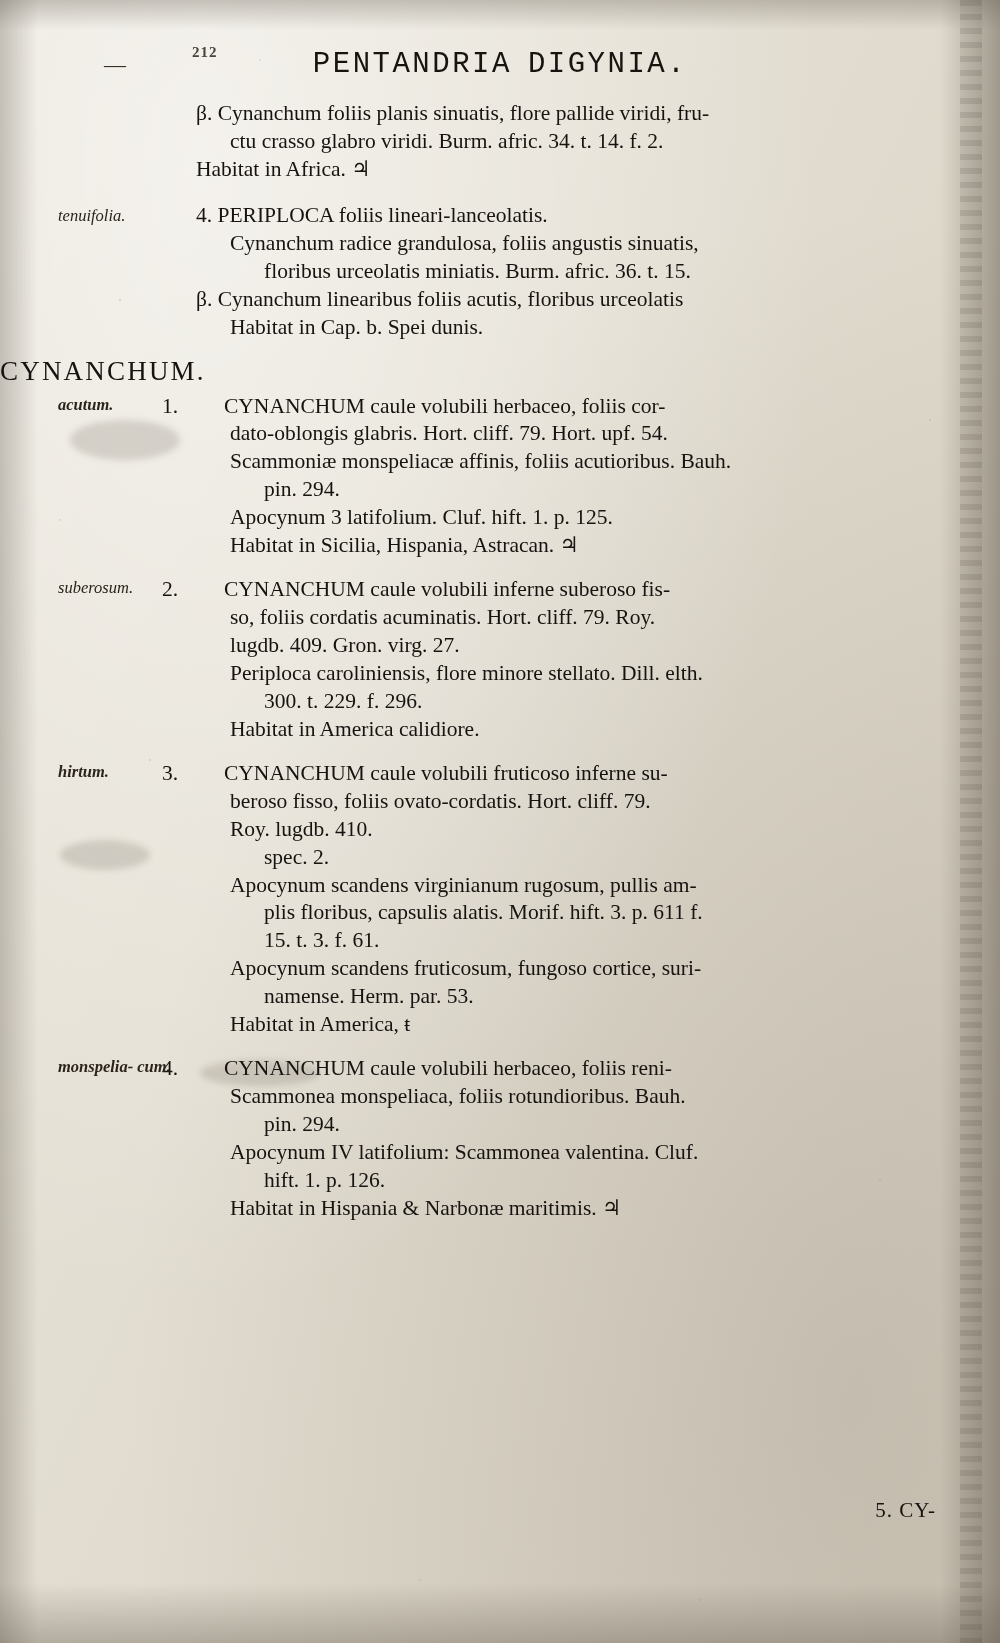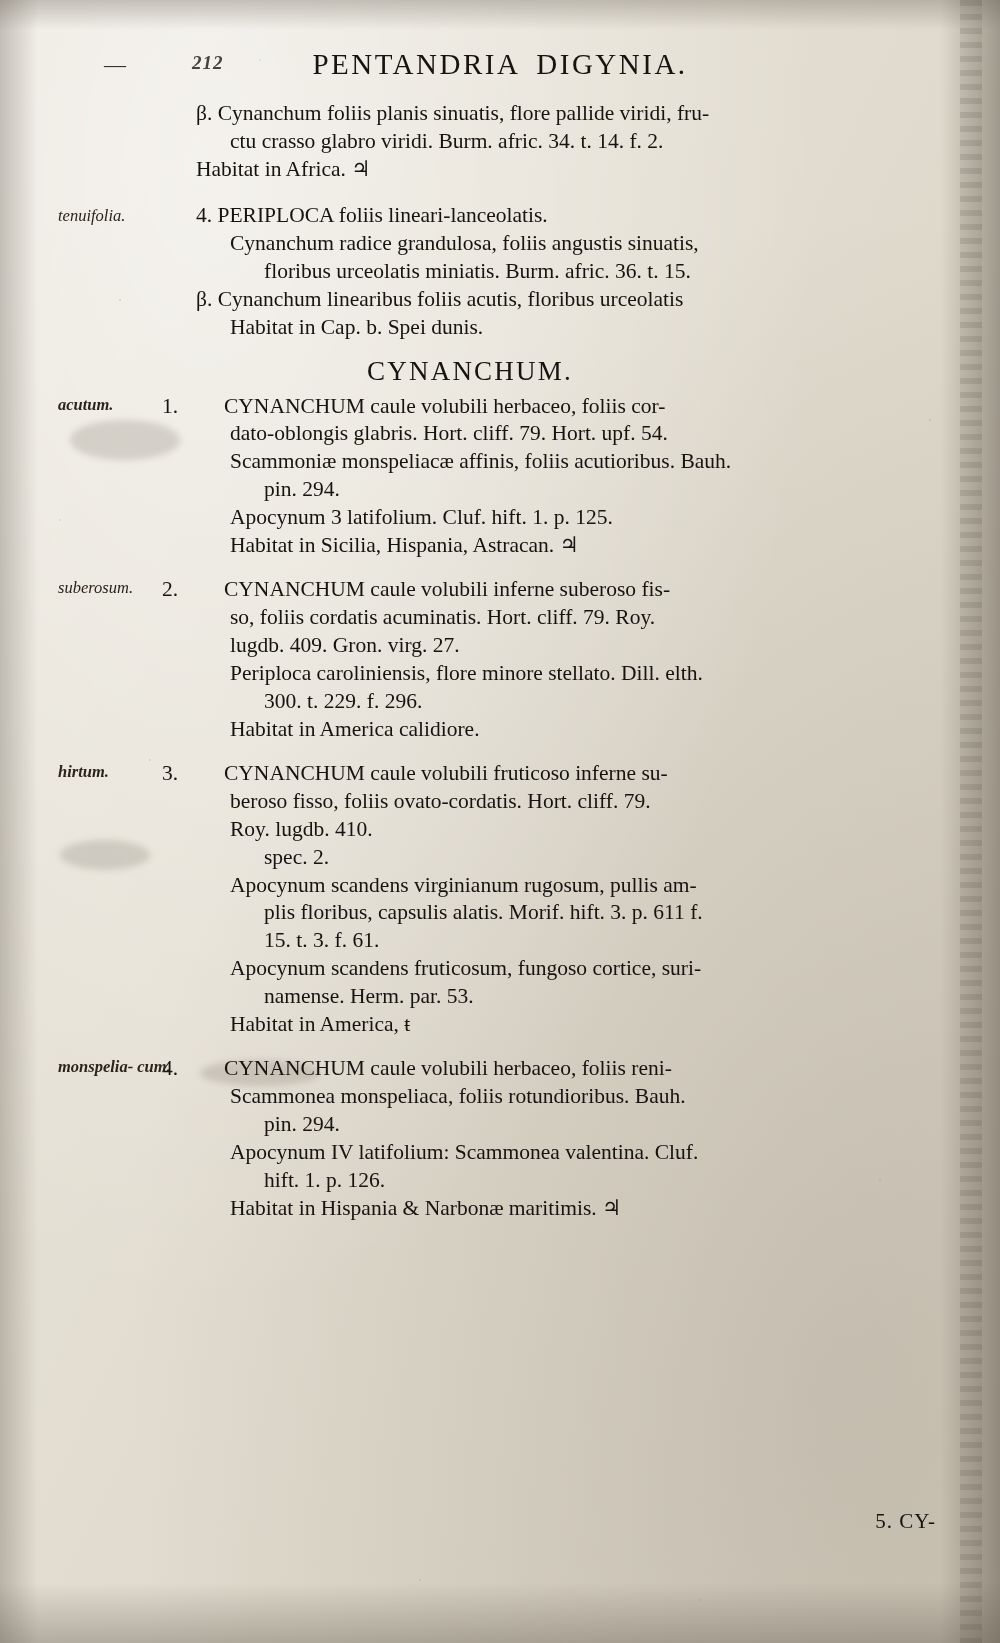--- a/index.html
+++ b/index.html
@@ -60,30 +60,30 @@
     pointer-events: none;
   }
 
   
   .header {
     position: absolute;
     top: 48px; left: 0; right: 0;
     display: flex;
     align-items: flex-end;
     justify-content: center;
+    font-family: Liberation Mono, monospace;
   }
   .folio {
     position: absolute;
-    left: 192px; top: 52px;
-    font-size: 19px;
+    left: 192px; top: 44px;
+    font-size: 15px;
     font-weight: bold;
     letter-spacing: 1px;
     color: #2a241c;
     opacity: .85;
-    font-style: italic;
   }
   .dash {
     position: absolute;
     left: 104px; top: 52px;
     font-size: 22px;
     color: #2a241c;
   }
   .running-title {
     font-size: 29px;
     letter-spacing: 2.5px;
@@ -121,30 +121,29 @@
     line-height: 1.30;
     text-align: left;
   }
   .num {
     display: inline-block;
     min-width: 28px;
   }
   .indent2 { padding-left: 34px; }
   .hang { padding-left: 34px; text-indent: -34px; }
   .section-title {
-    text-align: center;
     font-size: 27px;
     letter-spacing: 2.2px;
     margin: 14px 0 6px 0;
     padding-right: 60px;
   }
   .catchword {
     position: absolute;
     right: 64px;
-    bottom: 109px;
+    bottom: 120px;
     font-size: 21px;
     letter-spacing: 1px;
   }
   .smudge {
     position: absolute;
     border-radius: 50%;
     background: rgba(90,80,65,.18);
     filter: blur(3px);
     pointer-events: none;
   }

